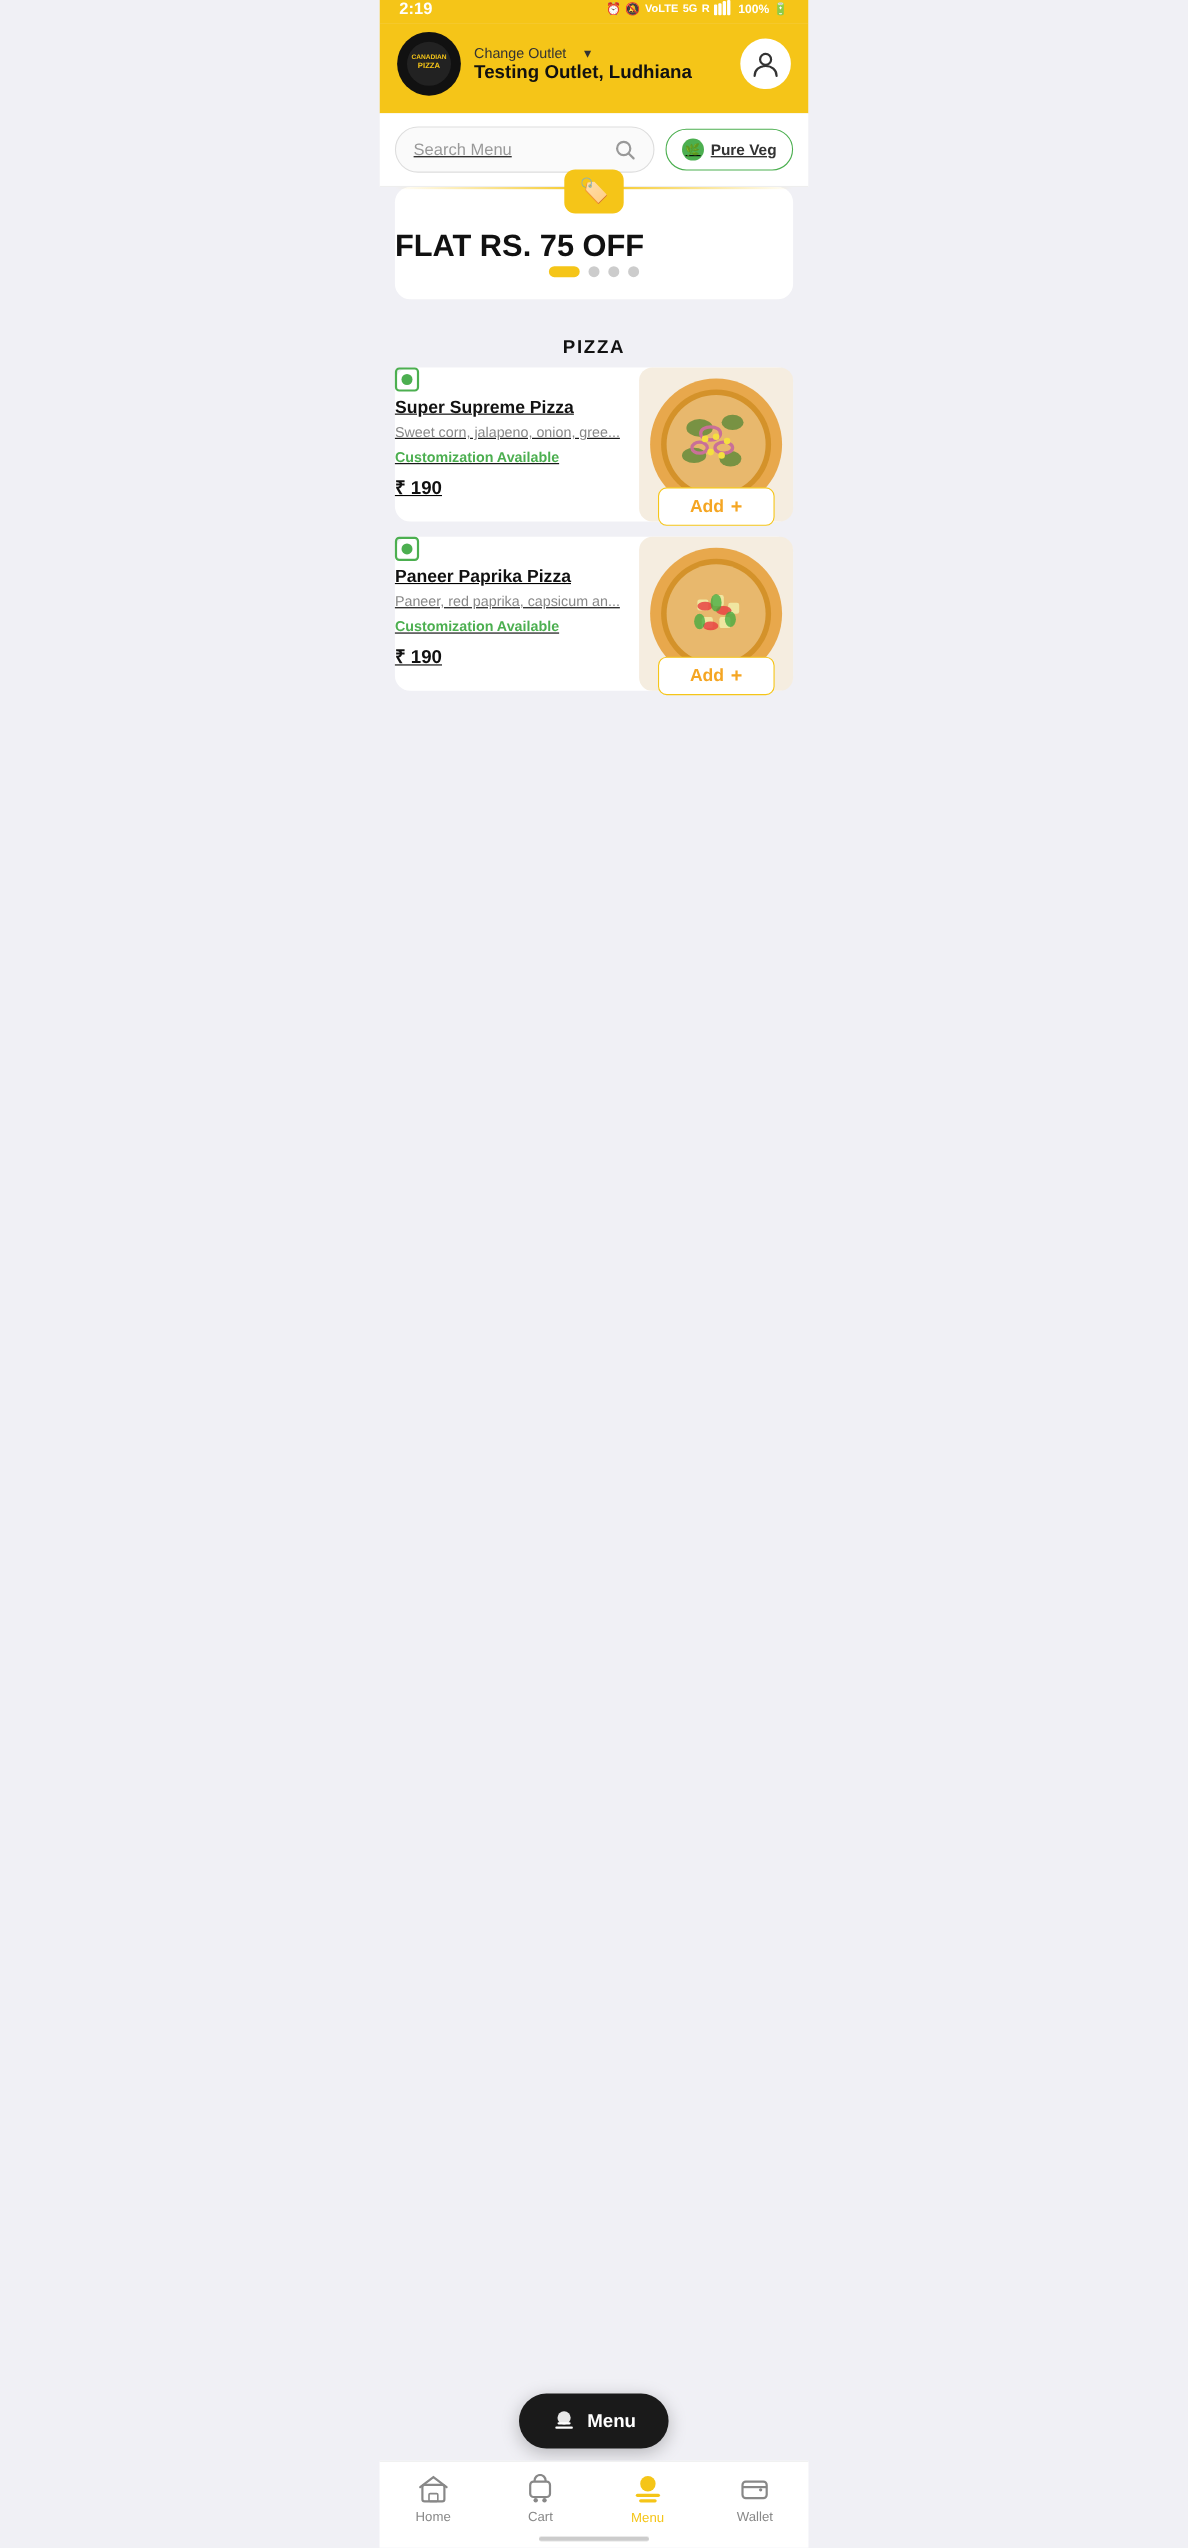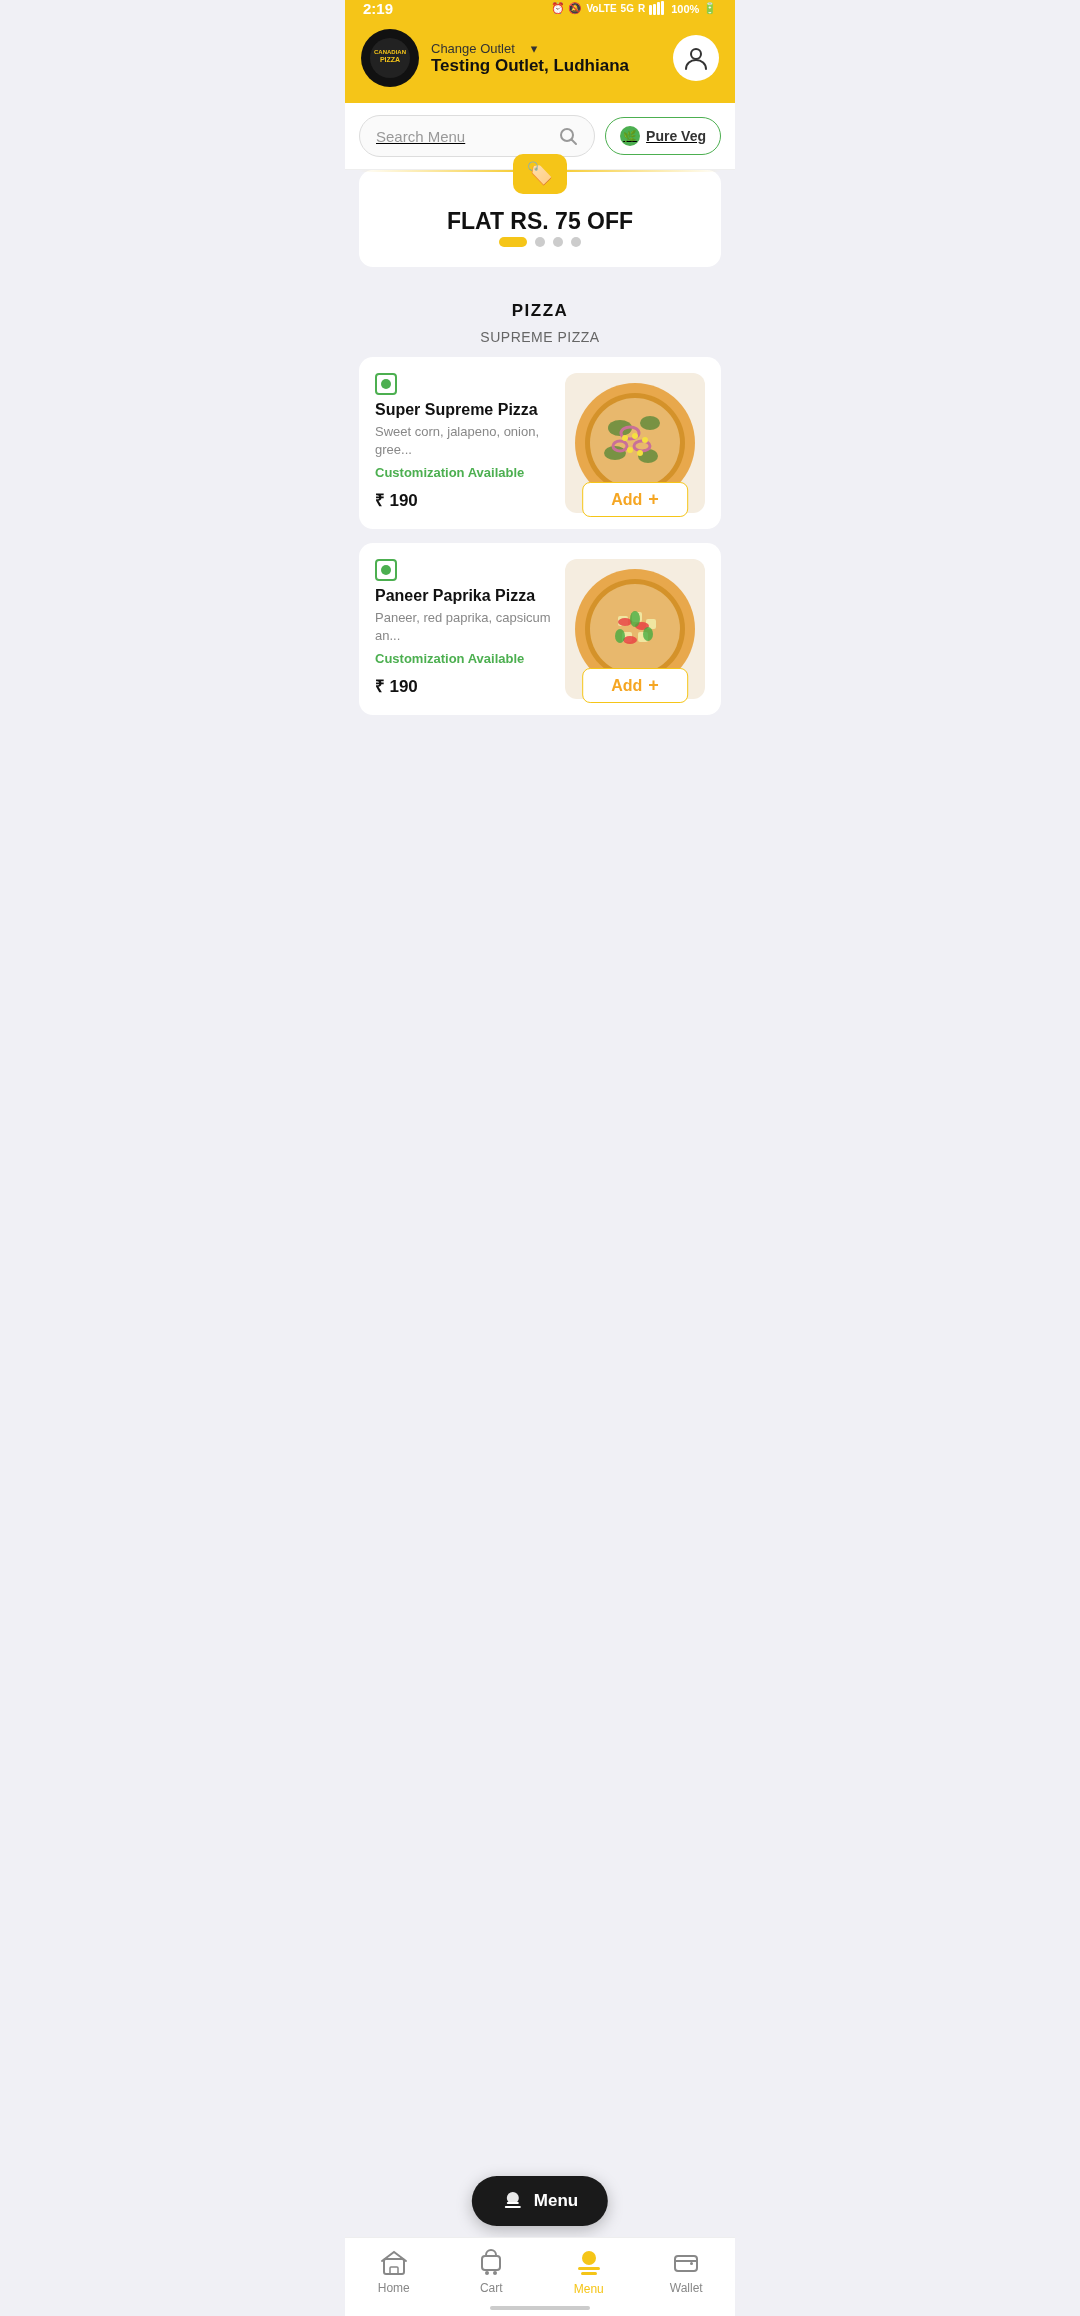--- a/index.html
+++ b/index.html
@@ -130,22 +130,21 @@
       margin-bottom: 10px;
     }
     .offer-icon {
       width: 54px; height: 40px;
       background: #f5c518;
       border-radius: 10px;
       display: flex; align-items: center; justify-content: center;
       font-size: 22px;
     }
     .offer-main-text {
-      text-align: center;
-      font-size: 23px;
+      font-size: 28px;
       font-weight: 800;
       color: #111;
       padding: 4px 0 2px;
     }
     .offer-code-text {
       text-align: center;
       font-size: 15px;
       color: #555;
       padding-bottom: 14px;
     }
@@ -186,25 +185,26 @@
       color: #666;
       letter-spacing: 0.5px;
       padding-bottom: 12px;
     }
 
     
     .pizza-card {
       margin: 0 14px 14px;
       background: #fff;
       border-radius: 14px;
-      padding: 16px;
+      padding: 0;
       display: flex;
       align-items: flex-start;
       gap: 0;
       position: relative;
+      text-decoration: underline;
     }
     .card-left { flex: 1; }
     .veg-badge {
       width: 22px; height: 22px;
       border: 2px solid #4caf50;
       border-radius: 4px;
       display: flex; align-items: center; justify-content: center;
       margin-bottom: 6px;
     }
     .veg-dot {
@@ -388,21 +388,20 @@
     <div class="carousel-dots">
       <div class="dot"></div>
       <div class="dot inactive"></div>
       <div class="dot inactive"></div>
       <div class="dot inactive"></div>
     </div>
   </div>
 
   <div class="pizza-section">
     <div class="pizza-title">PIZZA</div>
-    <div class="pizza-sub">SUPREME PIZZA</div>
 
     <div class="pizza-card">
       <div class="card-left">
         <div class="veg-badge">
           <div class="veg-dot"></div>
         </div>
         <div class="card-name">Super Supreme Pizza</div>
         <div class="card-desc">Sweet corn, jalapeno, onion, gree...</div>
         <div class="card-customize">Customization Available</div>
         <div class="card-price">₹ 190</div>

